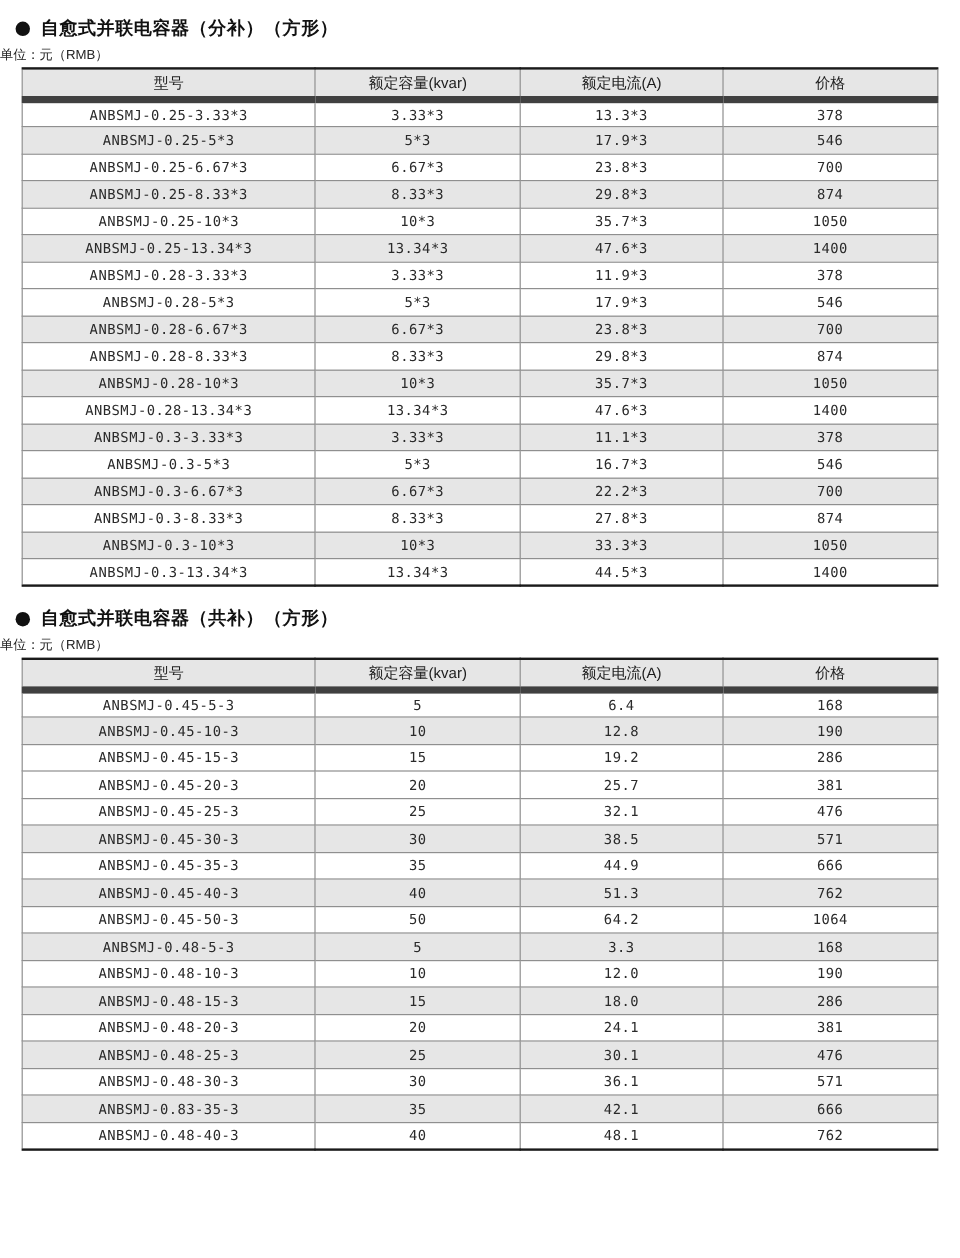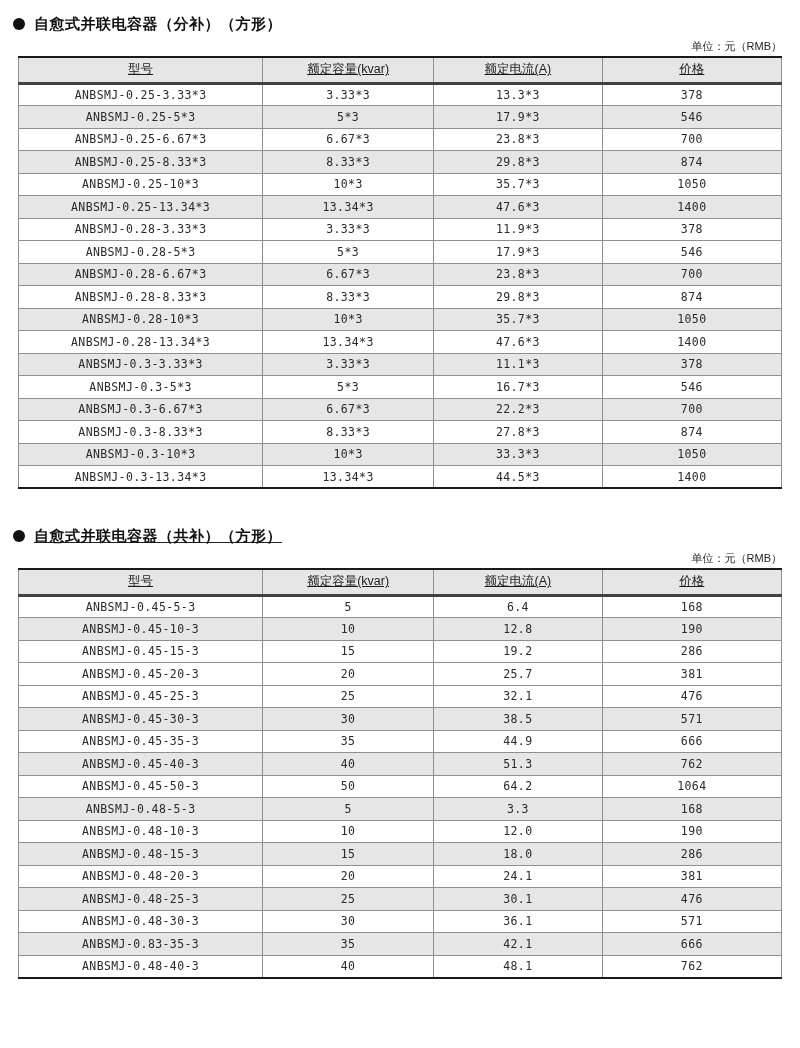--- a/index.html
+++ b/index.html
@@ -11,37 +11,37 @@
     color: #222222;
     overflow: hidden;
   }
   .section { display: block; }
   .title-row {
     display: flex;
     align-items: center;
     gap: 9px;
     padding: 15px 18px 0 13px;
   }
-  .section.second .title-row { padding-top: 38px; text-decoration: underline; }
+  .section.second .title-row { padding-top: 18px; }
   .bullet {
     width: 12px;
     height: 12px;
     border-radius: 50%;
     background: #111111;
     flex: 0 0 auto;
   }
   .title {
     font-size: 15px;
     font-weight: bold;
     color: #111111;
     letter-spacing: 0.5px;
     line-height: 18px;
   }
   .unit-label {
-    text-align: right;
+    text-align: left;
     font-size: 11px;
     color: #222222;
     margin: 6px 18px 3px 0;
     line-height: 14px;
   }
   table {
     width: 764px;
     margin: 0 18px;
     border-collapse: collapse;
     table-layout: fixed;
@@ -57,22 +57,21 @@
     text-align: center;
     vertical-align: middle;
     padding: 0 4px;
   }
   thead th {
     background: #e6e6e6;
     height: 26px;
     font-weight: normal;
     font-size: 12.5px;
     color: #1c1c1c;
-    border-bottom: 3px solid #404040;
-    text-decoration: underline;
+    border-bottom: 6px solid #404040;
   }
   tbody td {
     height: 22.5px;
     font-family: "DejaVu Sans Mono", monospace;
     font-size: 11.5px;
     letter-spacing: 0.4px;
     color: #2a2a2a;
     background: #ffffff;
   }
   tbody tr.shaded td { background: #e6e6e6; }

